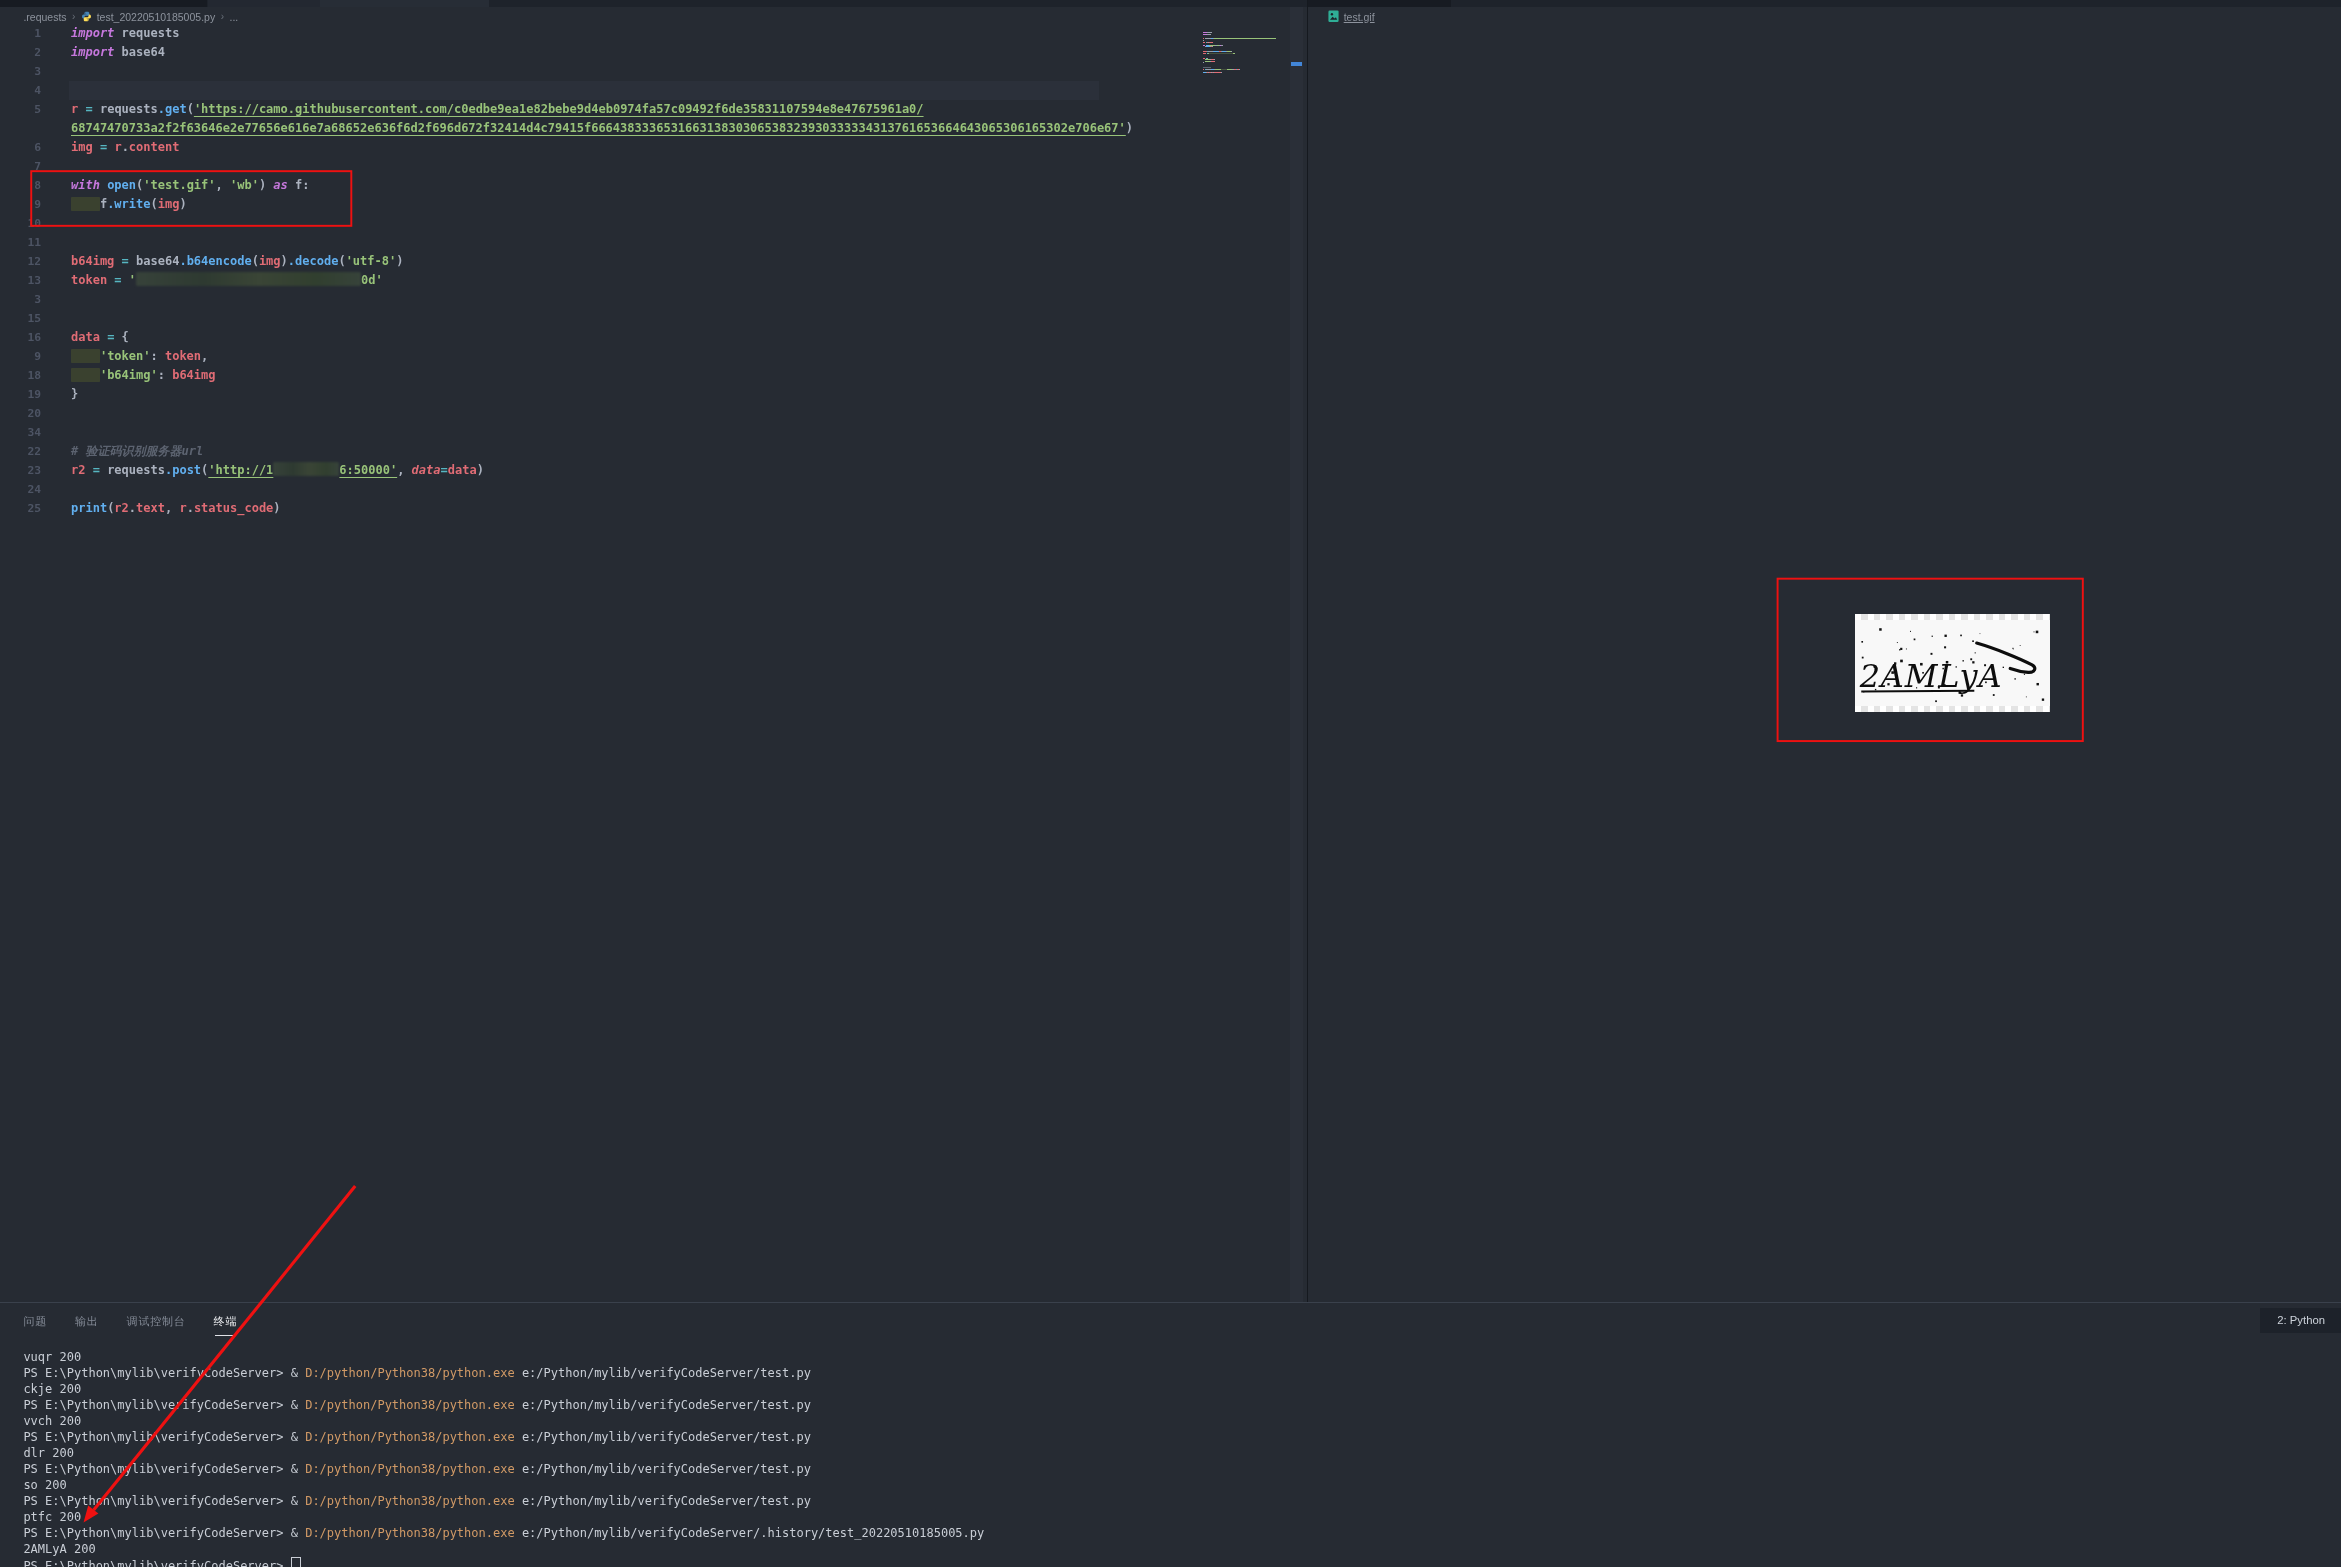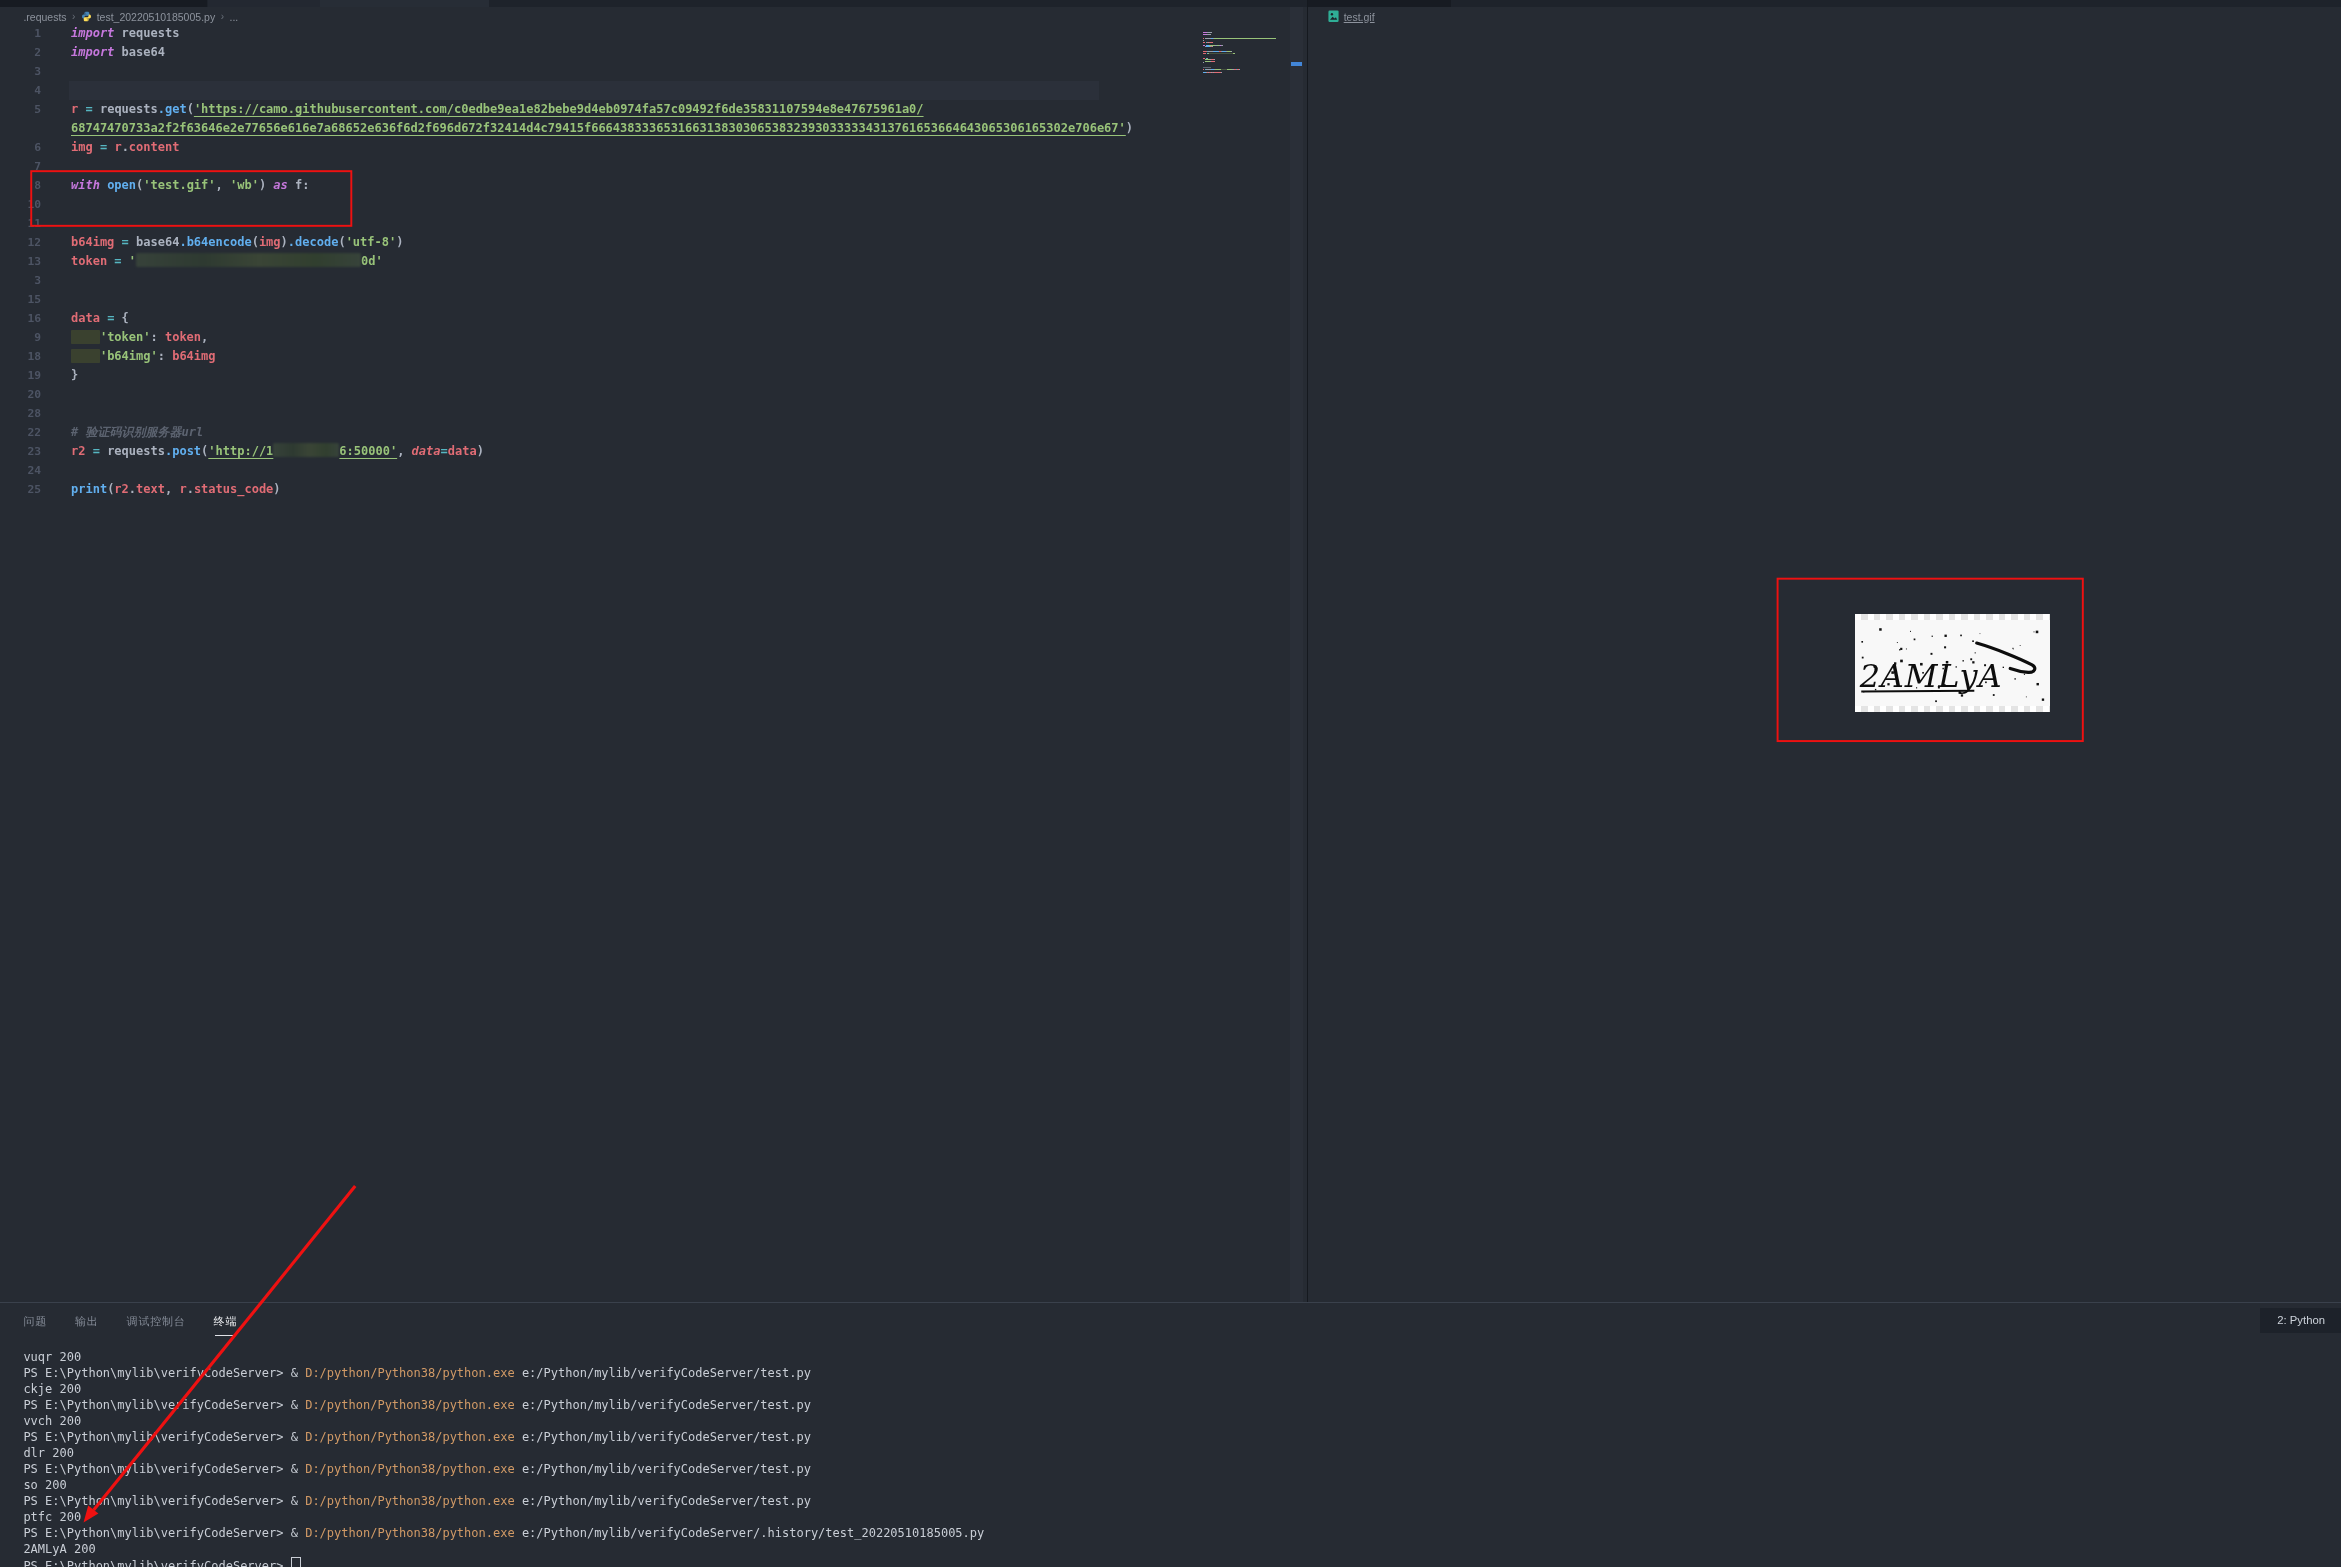--- a/index.html
+++ b/index.html
@@ -92,32 +92,33 @@
     <div id="code-rows">
         <div class="row"><span class="gut">1</span><span class="codeln"><span class="tk-kw">import</span><span class="tk-tx"> requests</span></span></div>
         <div class="row"><span class="gut">2</span><span class="codeln"><span class="tk-kw">import</span><span class="tk-tx"> base64</span></span></div>
         <div class="row"><span class="gut">3</span><span class="codeln"></span></div>
         <div class="row cur"><span class="gut">4</span><span class="codeln"></span></div>
         <div class="row"><span class="gut">5</span><span class="codeln"><span class="tk-v">r</span><span class="tk-tx"> </span><span class="tk-op">=</span><span class="tk-tx"> requests</span><span class="tk-fn">.get</span><span class="tk-tx">(</span><span class="tk-lnk">'https://camo.githubusercontent.com/c0edbe9ea1e82bebe9d4eb0974fa57c09492f6de35831107594e8e47675961a0/</span></span></div>
         <div class="row"><span class="gut"></span><span class="codeln"><span class="tk-lnk">68747470733a2f2f63646e2e77656e616e7a68652e636f6d2f696d672f32414d4c79415f666438333653166313830306538323930333334313761653664643065306165302e706e67'</span><span class="tk-tx">)</span></span></div>
         <div class="row"><span class="gut">6</span><span class="codeln"><span class="tk-v">img</span><span class="tk-tx"> </span><span class="tk-op">=</span><span class="tk-tx"> </span><span class="tk-v">r</span><span class="tk-tx">.</span><span class="tk-v">content</span></span></div>
         <div class="row"><span class="gut">7</span><span class="codeln"></span></div>
         <div class="row"><span class="gut">8</span><span class="codeln"><span class="tk-kw">with</span><span class="tk-tx"> </span><span class="tk-fn">open</span><span class="tk-tx">(</span><span class="tk-str">'test.gif'</span><span class="tk-tx">, </span><span class="tk-str">'wb'</span><span class="tk-tx">) </span><span class="tk-kw">as</span><span class="tk-tx"> f:</span></span></div>
+        <div class="row"><span class="gut">9</span><span class="codeln"><span class="tk-ind">    </span><span class="tk-tx">f</span><span class="tk-fn">.write</span><span class="tk-tx">(</span><span class="tk-v">img</span><span class="tk-tx">)</span></span></div>
         <div class="row"><span class="gut">10</span><span class="codeln"></span></div>
         <div class="row"><span class="gut">11</span><span class="codeln"></span></div>
         <div class="row"><span class="gut">12</span><span class="codeln"><span class="tk-v">b64img</span><span class="tk-tx"> </span><span class="tk-op">=</span><span class="tk-tx"> base64</span><span class="tk-fn">.b64encode</span><span class="tk-tx">(</span><span class="tk-v">img</span><span class="tk-tx">)</span><span class="tk-fn">.decode</span><span class="tk-tx">(</span><span class="tk-str">'utf-8'</span><span class="tk-tx">)</span></span></div>
         <div class="row"><span class="gut">13</span><span class="codeln"><span class="tk-v">token</span><span class="tk-tx"> </span><span class="tk-op">=</span><span class="tk-tx"> </span><span class="tk-str">'</span><span class="tk-rd" style="width: 225px;"></span><span class="tk-str">0d'</span></span></div>
         <div class="row"><span class="gut">3</span><span class="codeln"></span></div>
         <div class="row"><span class="gut">15</span><span class="codeln"></span></div>
         <div class="row"><span class="gut">16</span><span class="codeln"><span class="tk-v">data</span><span class="tk-tx"> </span><span class="tk-op">=</span><span class="tk-tx"> {</span></span></div>
         <div class="row"><span class="gut">9</span><span class="codeln"><span class="tk-ind">    </span><span class="tk-str">'token'</span><span class="tk-tx">: </span><span class="tk-v">token</span><span class="tk-tx">,</span></span></div>
         <div class="row"><span class="gut">18</span><span class="codeln"><span class="tk-ind">    </span><span class="tk-str">'b64img'</span><span class="tk-tx">: </span><span class="tk-v">b64img</span></span></div>
         <div class="row"><span class="gut">19</span><span class="codeln"><span class="tk-tx">}</span></span></div>
         <div class="row"><span class="gut">20</span><span class="codeln"></span></div>
-        <div class="row"><span class="gut">28</span><span class="codeln"></span></div>
+        <div class="row"><span class="gut">34</span><span class="codeln"></span></div>
         <div class="row"><span class="gut">22</span><span class="codeln"><span class="tk-cm"># 验证码识别服务器url</span></span></div>
         <div class="row"><span class="gut">23</span><span class="codeln"><span class="tk-v">r2</span><span class="tk-tx"> </span><span class="tk-op">=</span><span class="tk-tx"> requests</span><span class="tk-fn">.post</span><span class="tk-tx">(</span><span class="tk-lnk">'http://1</span><span class="tk-rd" style="width: 66px;"></span><span class="tk-lnk">6:50000'</span><span class="tk-tx">, </span><span class="tk-pm">data</span><span class="tk-op">=</span><span class="tk-v">data</span><span class="tk-tx">)</span></span></div>
         <div class="row"><span class="gut">24</span><span class="codeln"></span></div>
         <div class="row"><span class="gut">25</span><span class="codeln"><span class="tk-fn">print</span><span class="tk-tx">(</span><span class="tk-v">r2</span><span class="tk-tx">.</span><span class="tk-v">text</span><span class="tk-tx">, </span><span class="tk-v">r</span><span class="tk-tx">.</span><span class="tk-v">status_code</span><span class="tk-tx">)</span></span></div>
       </div>
 
     <div id="minimap">
         <div class="mrow"><span class="mseg" style="width: 3.7px; background: rgb(198, 120, 221);"></span><span class="mseg" style="width: 5.5px; background: rgb(154, 161, 173);"></span></div>
         <div class="mrow"><span class="mseg" style="width: 3.7px; background: rgb(198, 120, 221);"></span><span class="mseg" style="width: 4.3px; background: rgb(154, 161, 173);"></span></div>
         <div class="mrow"></div>

